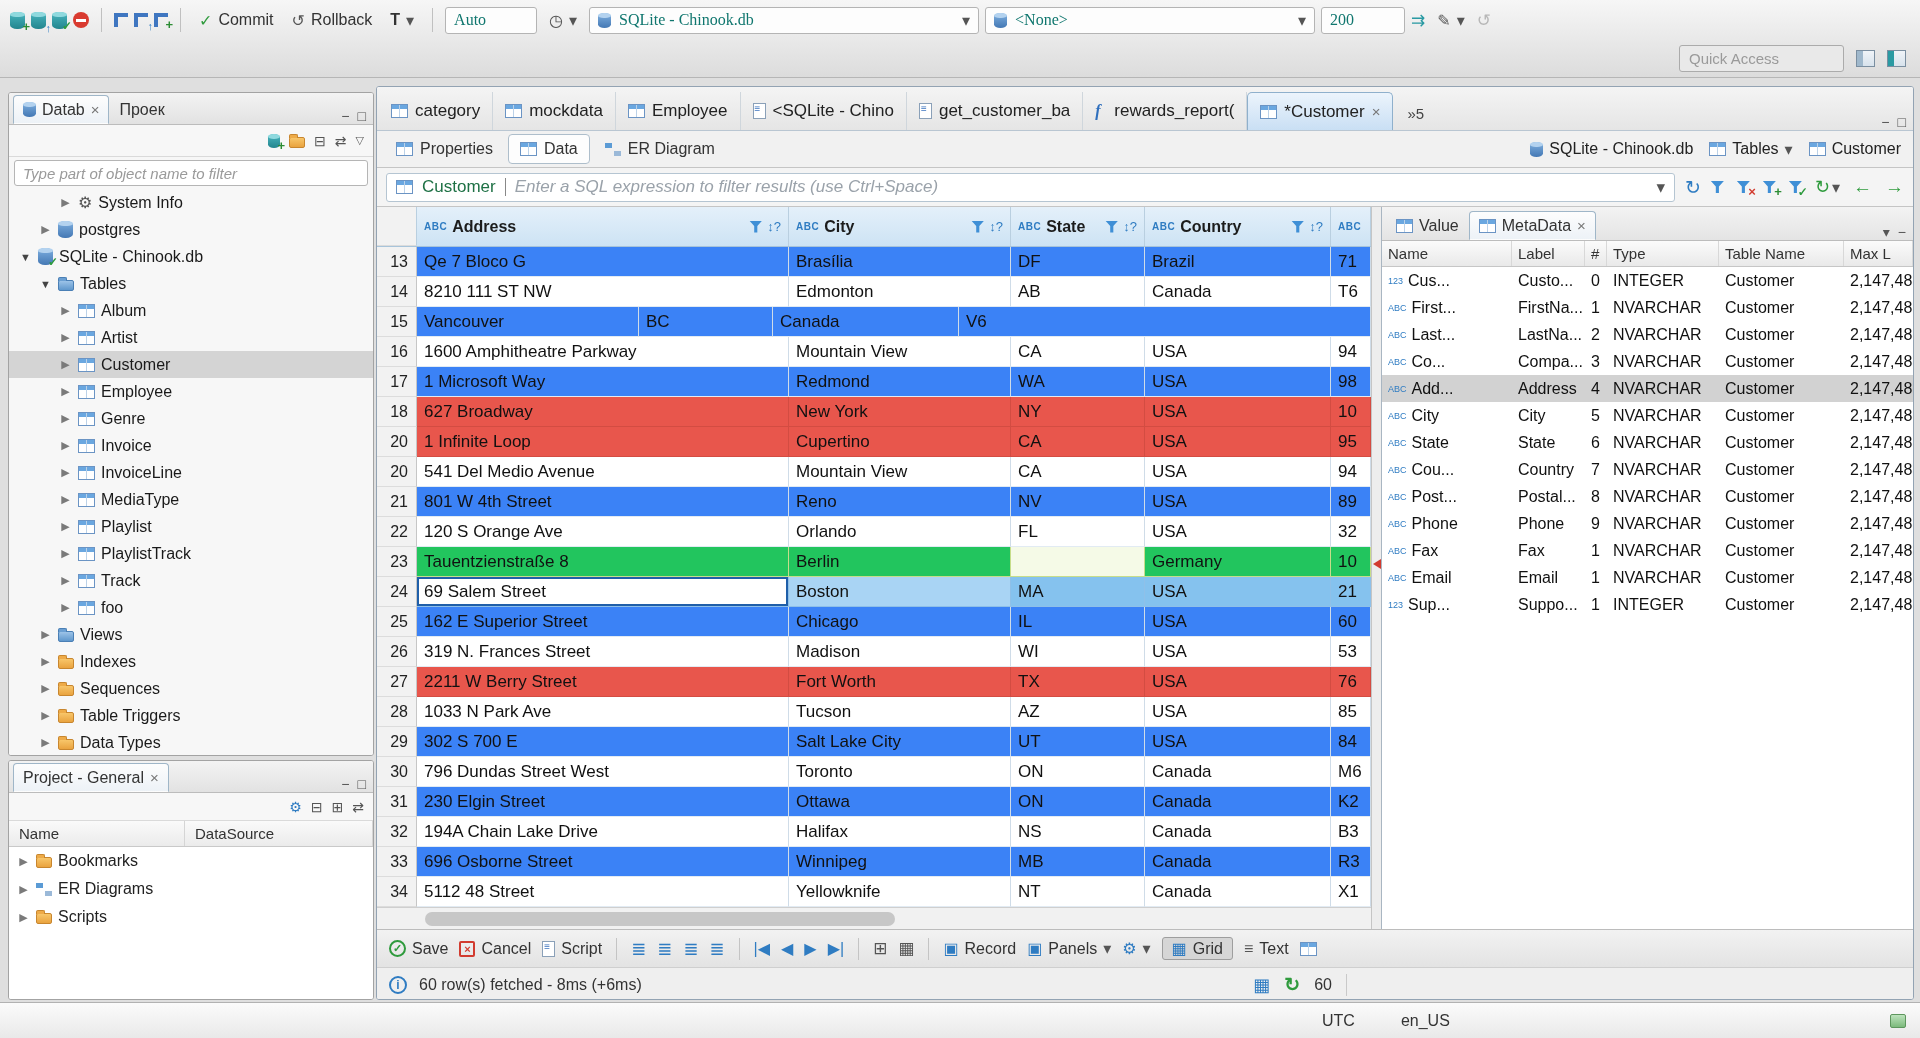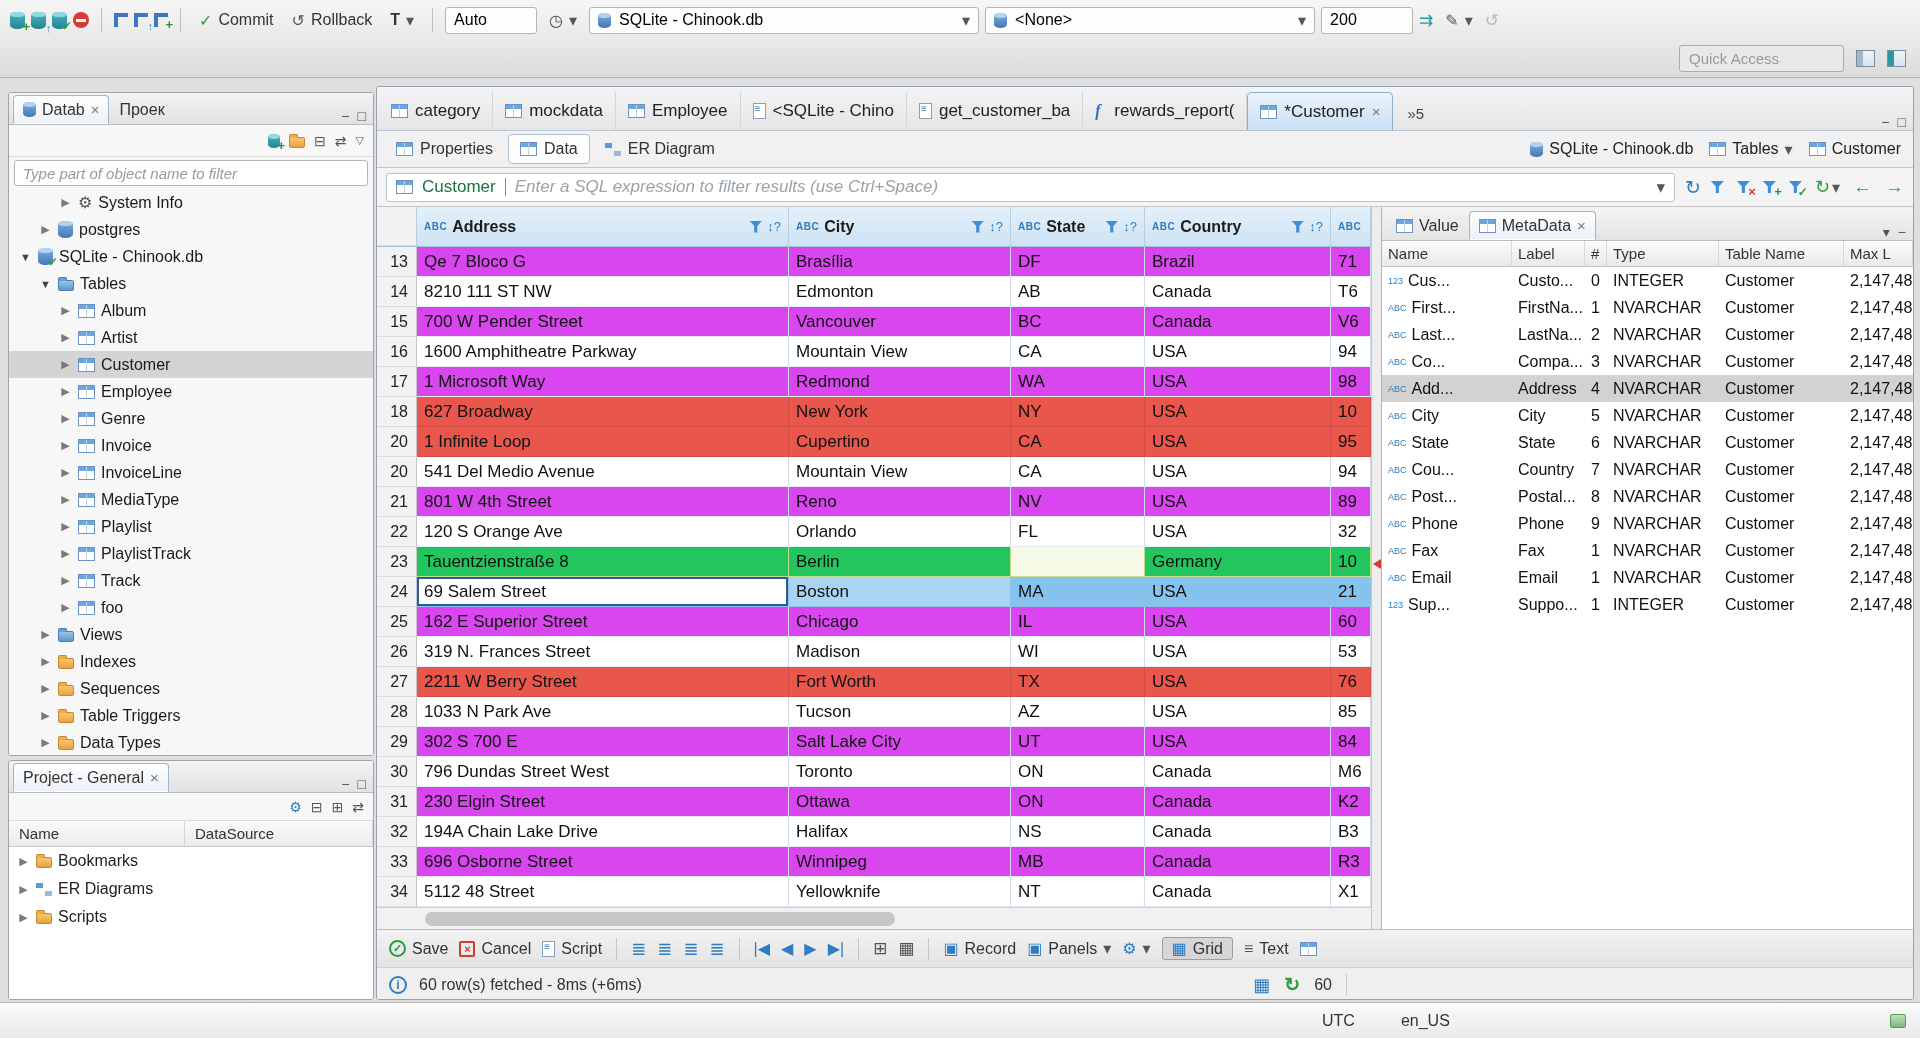--- a/index.html
+++ b/index.html
@@ -5,21 +5,21 @@
   * { margin:0; padding:0; box-sizing:border-box; }
   html,body { width:1920px; height:1038px; }
   body { position:relative; background:#dfdfdf; font-family:"Liberation Sans",sans-serif; overflow:hidden; color:#222; }
 
   
   .topbar { position:absolute; left:0; top:0; width:1920px; height:78px; background:linear-gradient(#f6f6f6,#dcdcdc); border-bottom:1px solid #b6b6b6; }
   .topbar-row1 { height:40px; display:flex; align-items:center; padding:0 10px; gap:6px; }
   .topbar-row2 { height:37px; display:flex; align-items:center; justify-content:flex-end; padding:0 14px; gap:12px; }
   .tb-sep { width:1px; height:24px; background:#c0c0c0; margin:0 6px; }
   .tb-btn { display:flex; align-items:center; gap:6px; padding:3px 6px; border-radius:3px; font-size:16px; color:#333; }
-  .combo { display:flex; align-items:center; gap:8px; background:#fdfdfd; border:1px solid #b4b4b4; border-radius:3px; height:27px; padding:0 8px; font-size:16px; color:#000000; }
+  .combo { display:flex; align-items:center; gap:8px; background:#fdfdfd; border:1px solid #b4b4b4; border-radius:3px; height:27px; padding:0 8px; font-size:16px; color:#0f766e;font-family:Liberation Serif, serif; }
   .combo .caret { margin-left:auto; }
   .qa-input { display:flex; align-items:center; width:165px; height:27px; border:1px solid #ababab; border-radius:3px; background:#e9e9e9; color:#9a9a9a; font-size:15px; padding:0 9px; }
 
   
   .g-caret::before{content:"▾"} .g-caret2::before{content:"▽"} .g-close::before{content:"×"}
   .g-min::before{content:"−"} .g-max::before{content:"□"} .g-check::before{content:"✓"}
   .g-refresh::before{content:"↻"} .g-link::before{content:"⇄"} .g-collapse::before{content:"⊟"}
   .g-expand::before{content:"⊞"} .g-undo::before{content:"↺"} .g-clock::before{content:"◷"}
   .g-gear::before{content:"⚙"} .g-left::before{content:"←"} .g-right::before{content:"→"}
   .g-first::before{content:"|◀"} .g-prev::before{content:"◀"} .g-next::before{content:"▶"} .g-last::before{content:"▶|"}
@@ -113,21 +113,21 @@
   .gh{height:40px;display:flex;background:linear-gradient(#e4f0fa,#cde3f4);border-bottom:1px solid #a8c4da;flex:none}
   .gh .hcell{display:flex;align-items:center;gap:5px;padding:0 7px;border-right:1px solid #b9cfe0;overflow:hidden}
   .col-label{font-weight:bold;font-size:16px;color:#1c1c1c;white-space:nowrap}
   .hspace{flex:1}
   .c-num{width:40px;flex:none} .c-address{width:372px;flex:none} .c-city{width:222px;flex:none}
   .c-state{width:134px;flex:none} .c-country{width:186px;flex:none} .c-extra{flex:1;min-width:0}
   .grid-rows{flex:1;overflow:hidden;background:#fff}
   .grid-row{height:30px;display:flex}
   .cell{display:flex;align-items:center;padding:0 7px;border-right:1px solid #cfdce8;border-bottom:1px solid #e2ebf3;font-size:17px;color:#111;overflow:hidden;white-space:nowrap}
   .rownum{justify-content:flex-end;background:#f2f2f2;color:#222;font-size:16px;border-right:1px solid #c6c6c6;border-bottom:1px solid #dcdcdc;padding-right:8px}
-  .hl-odd .cell:not(.rownum){background:#d946ef}
+  .hl-odd .cell:not(.rownum){background:#3b82f6}
   .hl-even .cell:not(.rownum){background:#ffffff}
   .hl-red .cell:not(.rownum){background:#e8564c;border-right-color:#d34c42;border-bottom-color:#d34c42}
   .hl-green .cell:not(.rownum){background:#22c55e;border-right-color:#c6dd8a;border-bottom-color:#c6dd8a}
   .hl-green .c-state{background:#f5fae7 !important}
   .hl-selected .cell:not(.rownum){background:#a9d4f4;border-right-color:#8fc0e8;border-bottom-color:#8fc0e8}
   .hl-selected .c-address{background:#ffffff !important;box-shadow:inset 0 0 0 2px #1f5fa9}
   .hl-selected .c-state,.hl-selected .c-country,.hl-selected .c-extra{background:#85c2ee !important}
   .hscroll{height:22px;background:#f1f1f1;border-top:1px solid #cfcfcf;position:relative;flex:none}
   .hthumb{position:absolute;left:48px;top:4px;width:470px;height:14px;background:#c7c7c7;border-radius:8px}
   #ruler{width:10px;background:#ededed;border-left:1px solid #c5c5c5;position:relative;flex:none}
@@ -201,21 +201,21 @@
     <span class="combo" style="width:390px">
       <span class="dbicon blue" style="width:13px;height:15px"></span>
       <span>SQLite - Chinook.db</span>
       <span class="caret g-caret dgray"></span>
     </span>
     <span class="combo" style="width:330px">
       <span class="dbicon blue" style="width:13px;height:15px"></span>
       <span>&lt;None&gt;</span>
       <span class="caret g-caret dgray"></span>
     </span>
-    <span class="combo" style="width:92px">
+    <span class="combo" style="width:84px">
       <span>200</span>
     </span>
     <span class="g-dblarrow teal" style="font-size:17px"></span>
     <span class="tb-btn">
       <span class="g-pin dgray"></span>
       <span class="g-caret dgray"></span>
     </span>
     <span class="g-undo gray" style="font-size:17px;opacity:.55"></span>
   </div>
   <div class="topbar-row2">
@@ -551,21 +551,20 @@
           <div class="grid-row hl-even">
             <div class="cell c-num rownum">14</div>
             <div class="cell c-address">8210 111 ST NW</div>
             <div class="cell c-city">Edmonton</div>
             <div class="cell c-state">AB</div>
             <div class="cell c-country">Canada</div>
             <div class="cell c-extra">T6</div>
           </div>
           <div class="grid-row hl-odd">
             <div class="cell c-num rownum">15</div>
-            <div class="cell c-address">700 W Pender Street</div>
             <div class="cell c-city">Vancouver</div>
             <div class="cell c-state">BC</div>
             <div class="cell c-country">Canada</div>
             <div class="cell c-extra">V6</div>
           </div>
           <div class="grid-row hl-even">
             <div class="cell c-num rownum">16</div>
             <div class="cell c-address">1600 Amphitheatre Parkway</div>
             <div class="cell c-city">Mountain View</div>
             <div class="cell c-state">CA</div>

